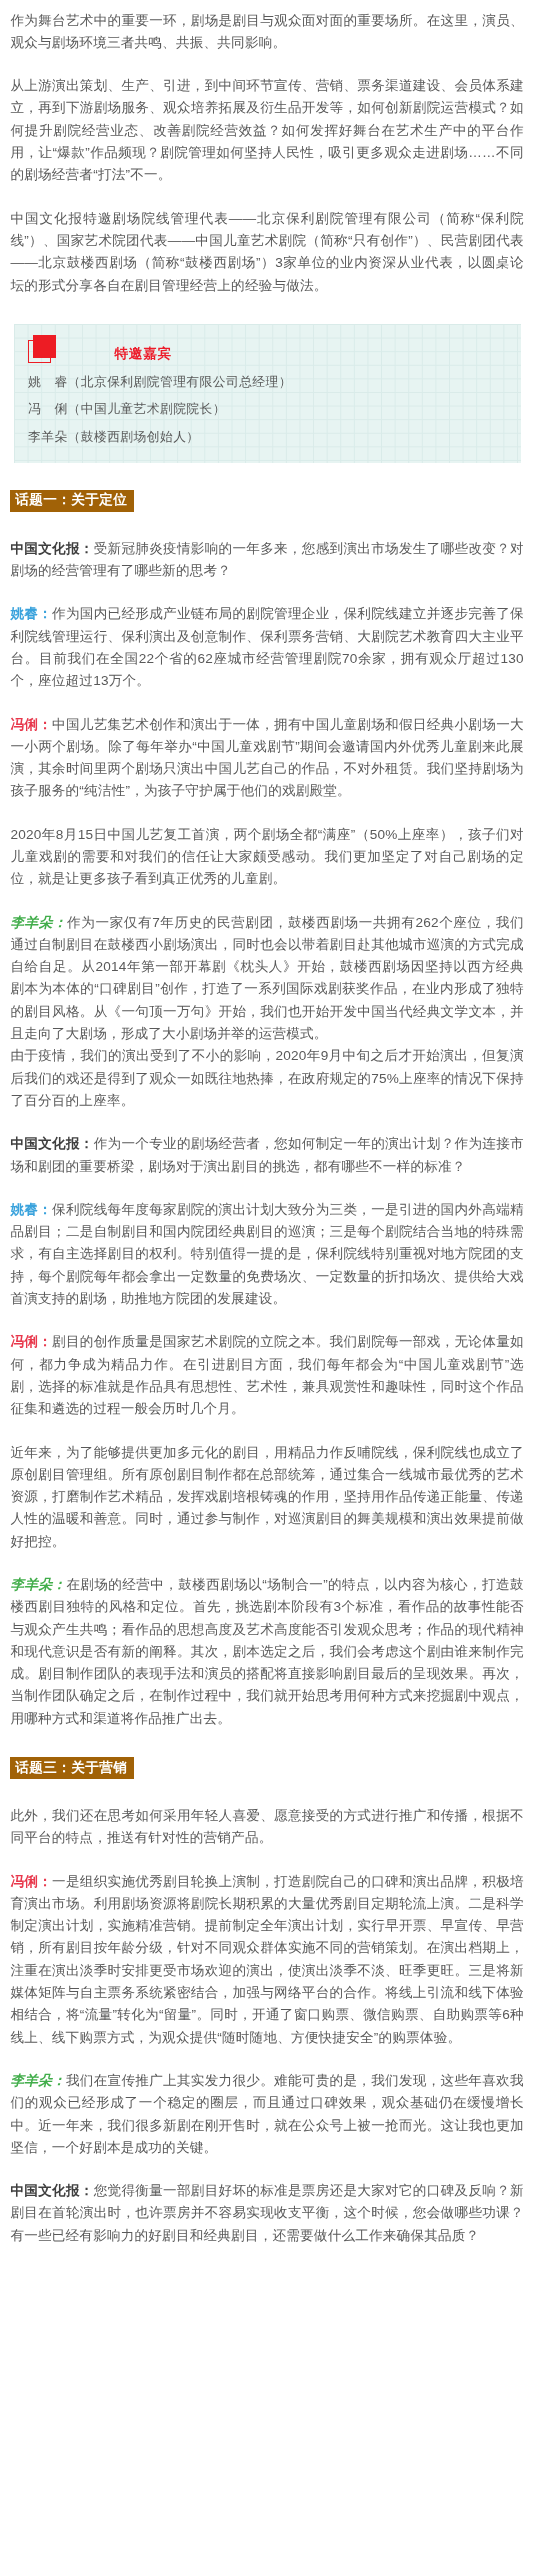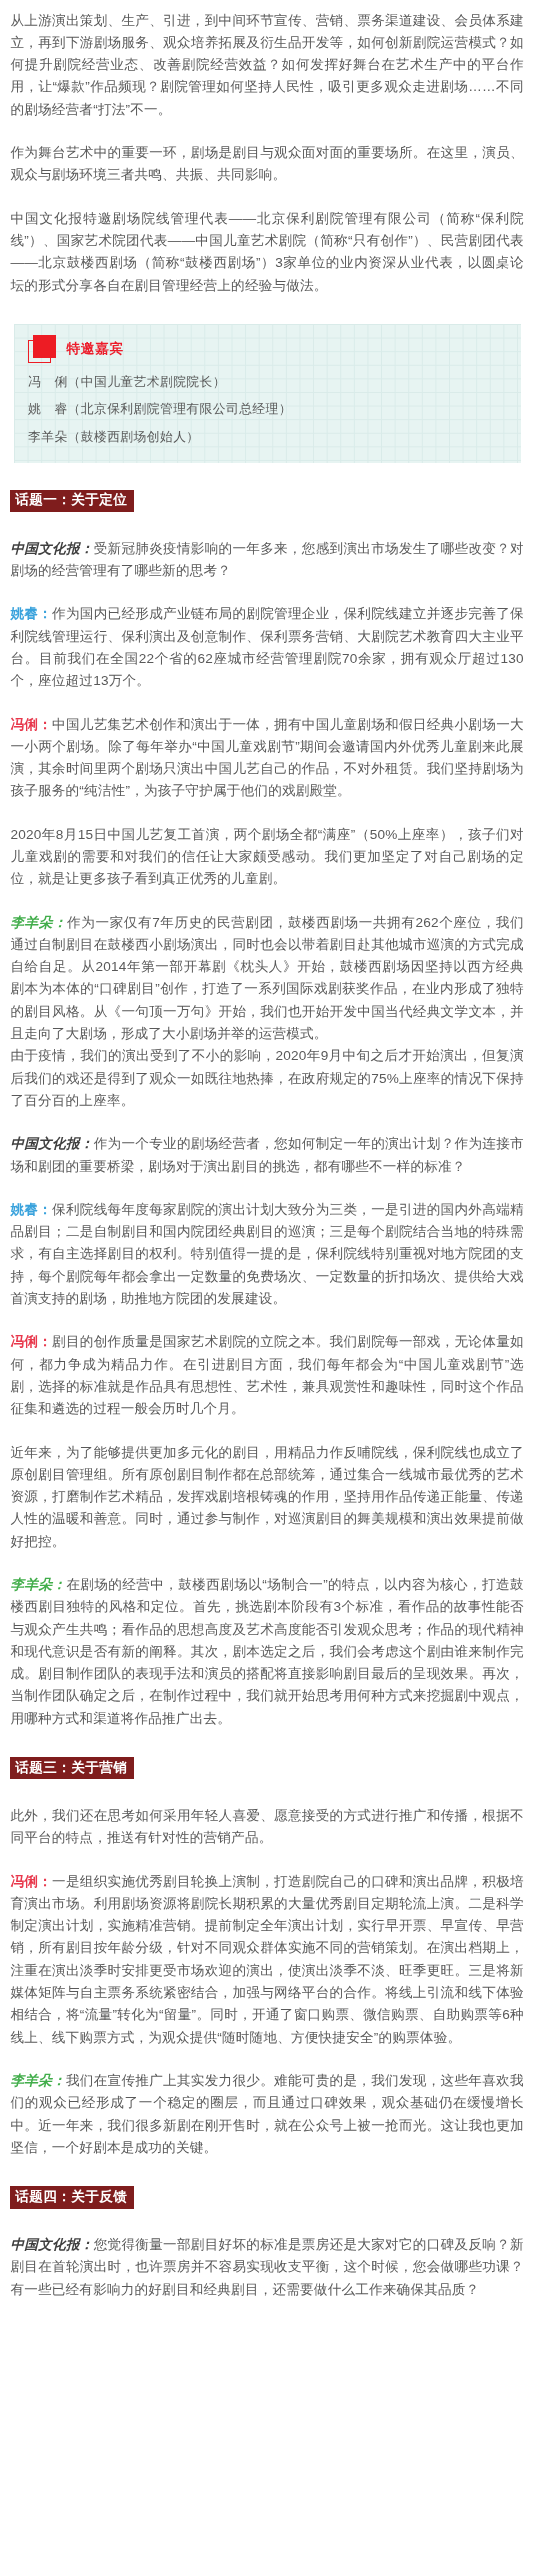--- a/index.html
+++ b/index.html
@@ -11,72 +11,72 @@
   .content{padding:9.6px 11.2px 11.2px 10.4px;}
   .para{
     font-size:13.6px;
     line-height:22.3px;
     letter-spacing:0.2px;
     text-align:justify;
     margin:0 0 21px 0;
   }
   .para.tight{margin-top:-21px;}
   .spk{font-weight:bold;}
-  .spk.q{color:#3f3f3f;font-style:italic;}
+  .spk.q{color:#3f3f3f;}
   .spk.yao{color:#39a2dc;}
   .spk.feng{color:#e8384c;}
   .spk.li{color:#41ad4a;font-style:italic;}
 
   .guest-box{
     margin:27px 3.2px 27px 4px;
     padding:9.6px 14.4px 16px 13.6px;
     background-color:#e7f4f2;
     background-image:
       linear-gradient(#d9ebe9 0.8px, transparent 0.8px),
       linear-gradient(90deg,#d9ebe9 0.8px, transparent 0.8px);
     background-size:13.6px 13.6px;
   }
-  .guest-header{display:flex;align-items:center;margin:1.6px 0 8px 0;}
+  .guest-header{display:flex;align-items:flex-end;margin:1.6px 0 8px 0;gap:48px;}
   .book-icon{position:relative;width:28px;height:28px;display:inline-block;margin-right:10.4px;flex:0 0 auto;}
   .book-icon .sq-back{position:absolute;left:0;bottom:0;width:21px;height:21px;border:1.6px solid #ed1c24;background:transparent;}
   .book-icon .sq-front{position:absolute;right:0;top:0;width:23px;height:23px;background:#ed1c24;}
   .guest-title{color:#ed1c2a;font-weight:bold;font-size:13.6px;letter-spacing:0.8px;}
   .guest-line{font-size:12.8px;line-height:21px;margin:6.4px 0 0 0;color:#595959;letter-spacing:0.4px;}
 
   .badge-row{margin:27px 0 25.5px 0;}
   .badge{
     display:inline-block;
-    background:#7f1d1d;
+    background:#a16207;
     color:#ffffff;
     font-weight:bold;
     font-size:13.6px;
     line-height:18.4px;
     padding:1.6px 7.2px 2.4px 4.8px;
     letter-spacing:0.4px;
   }
 </style>
 </head>
 <body>
 
 <div class="content">
 
+  <p class="para">作为舞台艺术中的重要一环，剧场是剧目与观众面对面的重要场所。在这里，演员、观众与剧场环境三者共鸣、共振、共同影响。</p>
   <p class="para">从上游演出策划、生产、引进，到中间环节宣传、营销、票务渠道建设、会员体系建立，再到下游剧场服务、观众培养拓展及衍生品开发等，如何创新剧院运营模式？如何提升剧院经营业态、改善剧院经营效益？如何发挥好舞台在艺术生产中的平台作用，让“爆款”作品频现？剧院管理如何坚持人民性，吸引更多观众走进剧场……不同的剧场经营者“打法”不一。</p>
-  <p class="para">作为舞台艺术中的重要一环，剧场是剧目与观众面对面的重要场所。在这里，演员、观众与剧场环境三者共鸣、共振、共同影响。</p>
   <p class="para">中国文化报特邀剧场院线管理代表——北京保利剧院管理有限公司（简称“保利院线”）、国家艺术院团代表——中国儿童艺术剧院（简称“只有创作”）、民营剧团代表——北京鼓楼西剧场（简称“鼓楼西剧场”）3家单位的业内资深从业代表，以圆桌论坛的形式分享各自在剧目管理经营上的经验与做法。</p>
 
   <div class="guest-box">
     <div class="guest-header">
       <span class="book-icon">
           <i class="sq-back"></i>
           <i class="sq-front"></i>
         </span>
       <span class="guest-title">特邀嘉宾</span>
     </div>
+    <p class="guest-line">姚　睿（北京保利剧院管理有限公司总经理）</p>
     <p class="guest-line">冯　俐（中国儿童艺术剧院院长）</p>
-    <p class="guest-line">姚　睿（北京保利剧院管理有限公司总经理）</p>
     <p class="guest-line">李羊朵（鼓楼西剧场创始人）</p>
   </div>
 
   <div class="badge-row">
     <span class="badge">话题一：关于定位</span>
   </div>
   <p class="para"><span class="spk q">中国文化报：</span><span>受新冠肺炎疫情影响的一年多来，您感到演出市场发生了哪些改变？对剧场的经营管理有了哪些新的思考？</span></p>
   <p class="para"><span class="spk yao">姚睿：</span><span>作为国内已经形成产业链布局的剧院管理企业，保利院线建立并逐步完善了保利院线管理运行、保利演出及创意制作、保利票务营销、大剧院艺术教育四大主业平台。目前我们在全国22个省的62座城市经营管理剧院70余家，拥有观众厅超过130个，座位超过13万个。</span></p>
   <p class="para"><span class="spk feng">冯俐：</span><span>中国儿艺集艺术创作和演出于一体，拥有中国儿童剧场和假日经典小剧场一大一小两个剧场。除了每年举办“中国儿童戏剧节”期间会邀请国内外优秀儿童剧来此展演，其余时间里两个剧场只演出中国儿艺自己的作品，不对外租赁。我们坚持剧场为孩子服务的“纯洁性”，为孩子守护属于他们的戏剧殿堂。</span></p>
   <p class="para">2020年8月15日中国儿艺复工首演，两个剧场全都“满座”（50%上座率），孩子们对儿童戏剧的需要和对我们的信任让大家颇受感动。我们更加坚定了对自己剧场的定位，就是让更多孩子看到真正优秀的儿童剧。</p>
@@ -89,19 +89,16 @@
   <p class="para">近年来，为了能够提供更加多元化的剧目，用精品力作反哺院线，保利院线也成立了原创剧目管理组。所有原创剧目制作都在总部统筹，通过集合一线城市最优秀的艺术资源，打磨制作艺术精品，发挥戏剧培根铸魂的作用，坚持用作品传递正能量、传递人性的温暖和善意。同时，通过参与制作，对巡演剧目的舞美规模和演出效果提前做好把控。</p>
   <p class="para"><span class="spk li">李羊朵：</span><span>在剧场的经营中，鼓楼西剧场以“场制合一”的特点，以内容为核心，打造鼓楼西剧目独特的风格和定位。首先，挑选剧本阶段有3个标准，看作品的故事性能否与观众产生共鸣；看作品的思想高度及艺术高度能否引发观众思考；作品的现代精神和现代意识是否有新的阐释。其次，剧本选定之后，我们会考虑这个剧由谁来制作完成。剧目制作团队的表现手法和演员的搭配将直接影响剧目最后的呈现效果。再次，当制作团队确定之后，在制作过程中，我们就开始思考用何种方式来挖掘剧中观点，用哪种方式和渠道将作品推广出去。</span></p>
 
   <div class="badge-row">
     <span class="badge">话题三：关于营销</span>
   </div>
   <p class="para">此外，我们还在思考如何采用年轻人喜爱、愿意接受的方式进行推广和传播，根据不同平台的特点，推送有针对性的营销产品。</p>
   <p class="para"><span class="spk feng">冯俐：</span><span>一是组织实施优秀剧目轮换上演制，打造剧院自己的口碑和演出品牌，积极培育演出市场。利用剧场资源将剧院长期积累的大量优秀剧目定期轮流上演。二是科学制定演出计划，实施精准营销。提前制定全年演出计划，实行早开票、早宣传、早营销，所有剧目按年龄分级，针对不同观众群体实施不同的营销策划。在演出档期上，注重在演出淡季时安排更受市场欢迎的演出，使演出淡季不淡、旺季更旺。三是将新媒体矩阵与自主票务系统紧密结合，加强与网络平台的合作。将线上引流和线下体验相结合，将“流量”转化为“留量”。同时，开通了窗口购票、微信购票、自助购票等6种线上、线下购票方式，为观众提供“随时随地、方便快捷安全”的购票体验。</span></p>
   <p class="para"><span class="spk li">李羊朵：</span><span>我们在宣传推广上其实发力很少。难能可贵的是，我们发现，这些年喜欢我们的观众已经形成了一个稳定的圈层，而且通过口碑效果，观众基础仍在缓慢增长中。近一年来，我们很多新剧在刚开售时，就在公众号上被一抢而光。这让我也更加坚信，一个好剧本是成功的关键。</span></p>
 
-  <div class="badge-row">
-    <span class="badge">话题四：关于反馈</span>
-  </div>
   <p class="para"><span class="spk q">中国文化报：</span><span>您觉得衡量一部剧目好坏的标准是票房还是大家对它的口碑及反响？新剧目在首轮演出时，也许票房并不容易实现收支平衡，这个时候，您会做哪些功课？有一些已经有影响力的好剧目和经典剧目，还需要做什么工作来确保其品质？</span></p>
 
 </div>
 
 
 </body></html>

